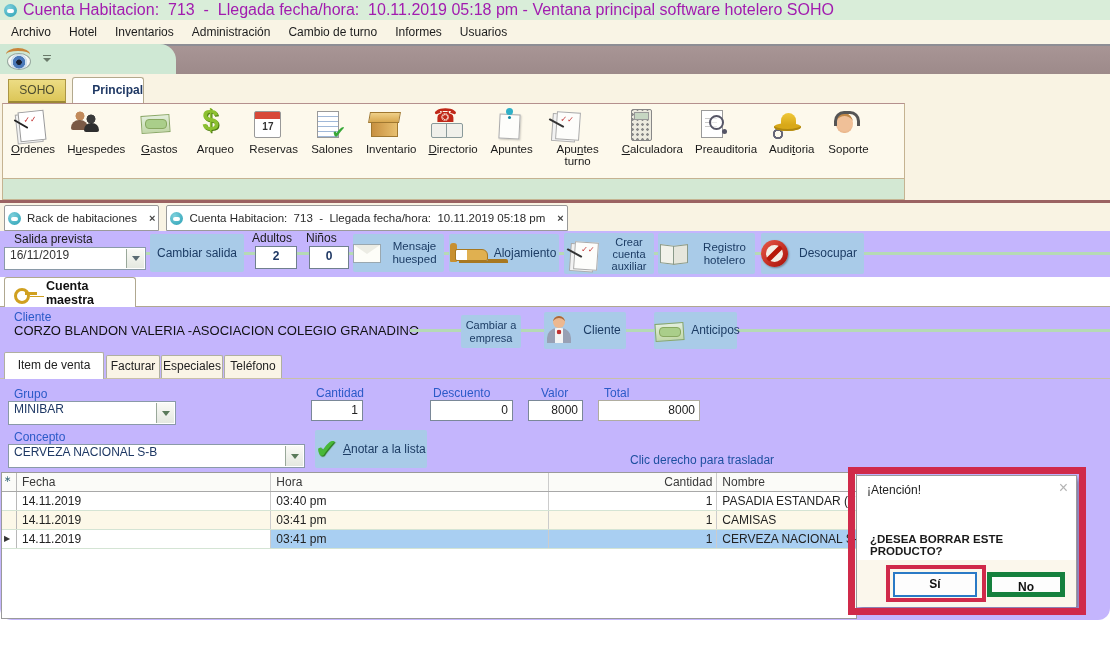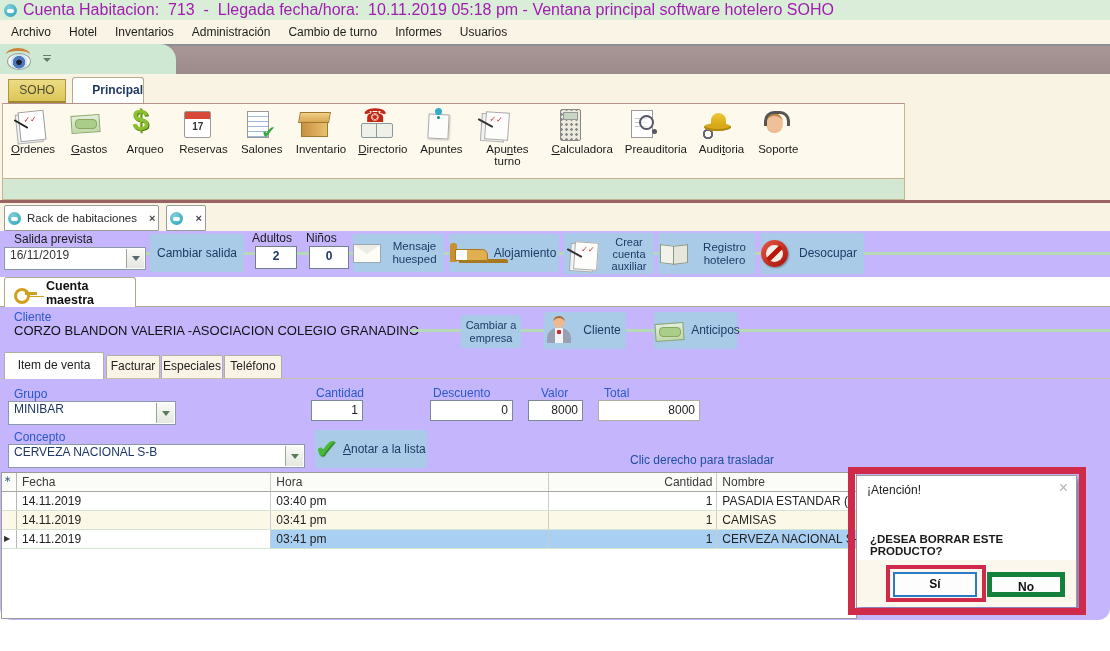--- a/index.html
+++ b/index.html
@@ -229,20 +229,24 @@
 <div class="abs" id="ribbonbg"></div>
 <div class="abs" id="tab-soho">SOHO</div>
 <div class="abs" id="tab-principal">Principal</div>
 
 <div class="abs" id="iconbar">
     <div class="tbtn">
       <span class="ticon orders-icon"></span>
       <span class="tlabel"><u>O</u>rdenes</span>
     </div>
     <div class="tbtn">
+      <span class="ticon guests-icon"></span>
+      <span class="tlabel">H<u>u</u>espedes</span>
+    </div>
+    <div class="tbtn">
       <span class="ticon expenses-icon"></span>
       <span class="tlabel"><u>G</u>astos</span>
     </div>
     <div class="tbtn">
       <span class="ticon cash-count-icon"></span>
       <span class="tlabel">Arqueo</span>
     </div>
     <div class="tbtn">
       <span class="ticon reservations-icon"></span>
       <span class="tlabel">Reservas</span>
@@ -282,21 +286,21 @@
     <div class="tbtn">
       <span class="ticon support-icon"></span>
       <span class="tlabel">Soporte</span>
     </div>
   </div>
 <div class="abs" id="mintstrip"></div>
 <div class="abs" id="maroon1"></div>
 
 <div class="abs" id="doctabs">
     <div class="dtab"><span class="teal-dot-icon"></span><span>Rack de habitaciones</span><span class="x">×</span></div>
-    <div class="dtab"><span class="teal-dot-icon"></span><span class="x">×</span></div>
+    <div class="dtab"><span class="teal-dot-icon"></span><span>Cuenta Habitacion:  713  -  Llegada fecha/hora:  10.11.2019 05:18 pm</span><span class="x">×</span></div>
   </div>
 
 <div class="abs" id="panel">
   <div class="abs greenline" id="gl1"></div>
   <label class="abs" id="lbl-salida">Salida prevista</label>
   <div class="abs combo" id="cmb-date" style="color:#333">
     <span>16/11/2019</span>
     <span class="dd gray"></span>
   </div>
   <div class="abs bluebtn" id="btn-cambiar-salida">

